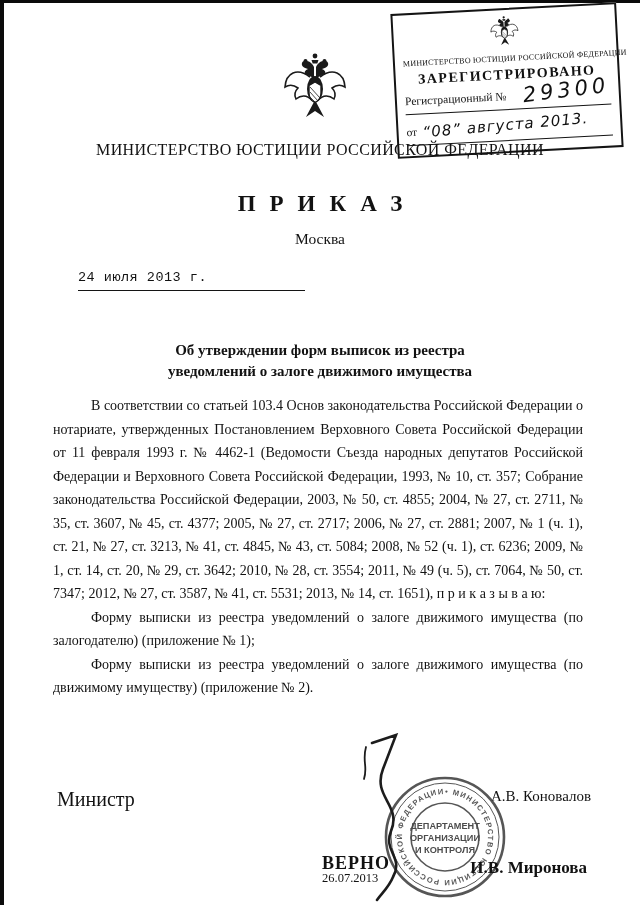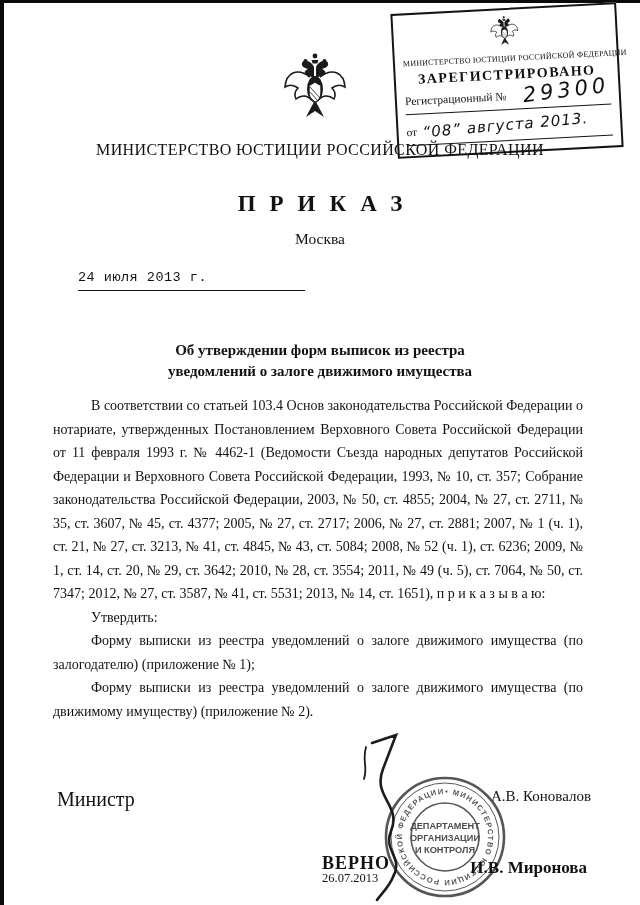--- a/index.html
+++ b/index.html
@@ -135,21 +135,20 @@
   <div class="doc-type">ПРИКАЗ</div>
   <div class="city">Москва</div>
 
   <div class="date-left">24 июля 2013 г.</div>
 
   <div class="subject">Об утверждении форм выписок из реестра
 уведомлений о залоге движимого имущества</div>
 
   <div class="body-text">
     <p>В соответствии со статьей 103.4 Основ законодательства Российской Федерации о нотариате, утвержденных Постановлением Верховного Совета Российской Федерации от 11 февраля 1993 г. № 4462-1 (Ведомости Съезда народных депутатов Российской Федерации и Верховного Совета Российской Федерации, 1993, № 10, ст. 357; Собрание законодательства Российской Федерации, 2003, № 50, ст. 4855; 2004, № 27, ст. 2711, № 35, ст. 3607, № 45, ст. 4377; 2005, № 27, ст. 2717; 2006, № 27, ст. 2881; 2007, № 1 (ч. 1), ст. 21, № 27, ст. 3213, № 41, ст. 4845, № 43, ст. 5084; 2008, № 52 (ч. 1), ст. 6236; 2009, № 1, ст. 14, ст. 20, № 29, ст. 3642; 2010, № 28, ст. 3554; 2011, № 49 (ч. 5), ст. 7064, № 50, ст. 7347; 2012, № 27, ст. 3587, № 41, ст. 5531; 2013, № 14, ст. 1651), п р и к а з ы в а ю:</p>
-    <p>Утвердить:</p>
     <p>Форму выписки из реестра уведомлений о залоге движимого имущества (по залогодателю) (приложение № 1);</p>
     <p>Форму выписки из реестра уведомлений о залоге движимого имущества (по движимому имуществу) (приложение № 2).</p>
   </div>
 
   <div class="minister">Министр</div>
   <div class="minister-name">А.В. Коновалов</div>
 
   <svg class="round-seal" viewBox="0 0 126 126">
     <defs>
       <path id="ringPath" d="M63,20 A43,43 0 1 1 62.98,20" fill="none"></path>

